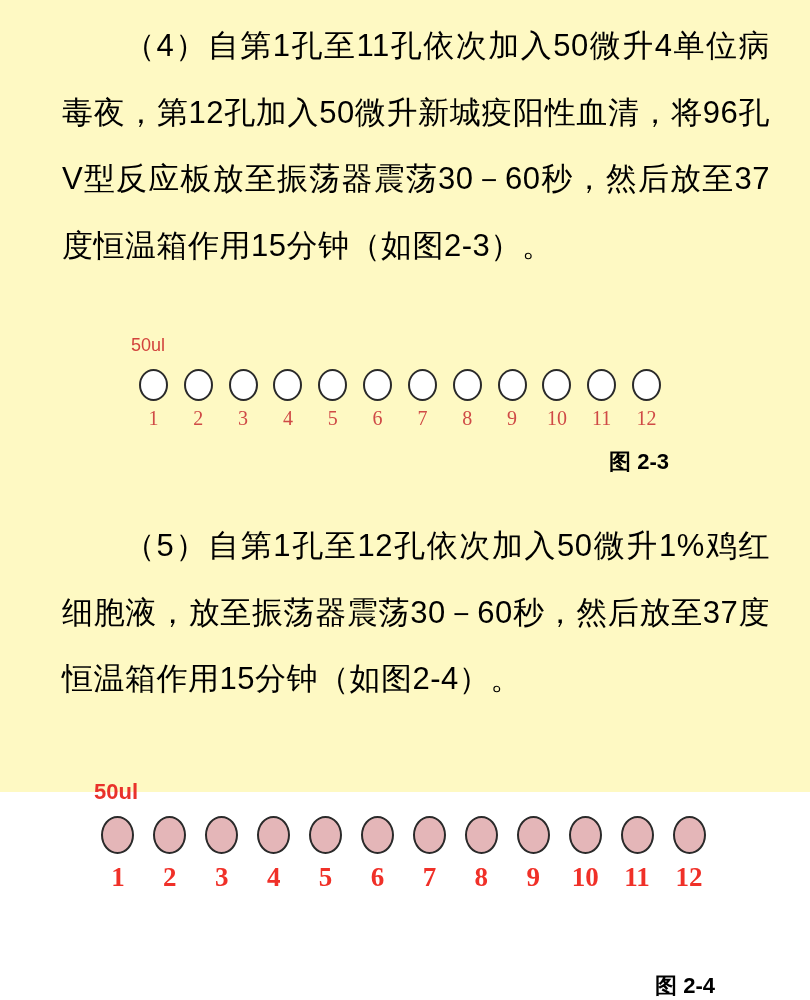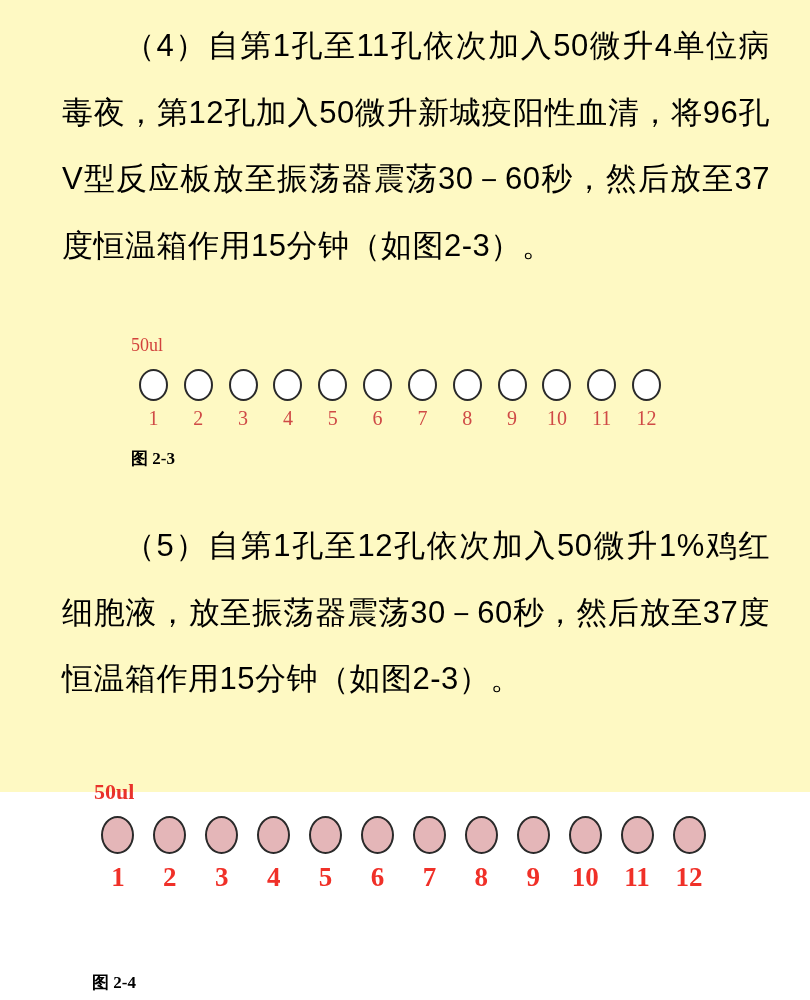--- a/index.html
+++ b/index.html
@@ -32,21 +32,21 @@
     text-indent: 2em;
     letter-spacing: 0.5px;
     font-family: "Liberation Sans", sans-serif;
   }
   .para-4 { top: 13px; }
   .para-5 { top: 513px; }
 
   
   .vol-label {
     position: absolute;
-    font-family: Liberation Serif, serif;
+    font-family: Liberation Sans, sans-serif;
     font-weight: normal;
   }
   .fig-2-3 .vol-label {
     left: 131px; top: 335px;
     font-size: 18px;
     color: var(--f3-label, #d2423c);
   }
   .fig-2-4 .vol-label {
     left: 94px; top: 779px;
     font-size: 22px;
@@ -79,25 +79,25 @@
 
   .well-number {
     font-family: "Liberation Serif", serif;
     color: var(--num-color, #cf4a46);
   }
   .fig-2-3 .well-number { margin-top: 6px; font-size: 20px; font-weight: normal; }
   .fig-2-4 .well-number { margin-top: 8px; font-size: 27px; font-weight: bold; }
 
   .fig-caption {
     position: absolute;
-    text-align: left;
+    text-align: right;
     color: #000000;
-    font-family: Liberation Serif, serif;
+    font-family: Liberation Sans, sans-serif;
     font-weight: bold;
-    font-size: 17px;
+    font-size: 22px;
   }
   .fig-2-3 .fig-caption { left: 131px; top: 447px; width: 538px; }
   .fig-2-4 .fig-caption { left: 92px;  top: 971px; width: 623px; }
 </style>
 </head>
 <body>
 
 <div class="page">
 
   <p class="para para-4">（4）自第1孔至11孔依次加入50微升4单位病毒夜，第12孔加入50微升新城疫阳性血清，将96孔V型反应板放至振荡器震荡30－60秒，然后放至37度恒温箱作用15分钟（如图2-3）。</p>
@@ -151,21 +151,21 @@
         <span class="well-number">11</span>
       </div>
         <div class="well-cell">
         <span class="well"></span>
         <span class="well-number">12</span>
       </div>
       </div>
     <div class="fig-caption">图 2-3</div>
   </div>
 
-  <p class="para para-5">（5）自第1孔至12孔依次加入50微升1%鸡红细胞液，放至振荡器震荡30－60秒，然后放至37度恒温箱作用15分钟（如图2-3）。</p>
+  <p class="para para-5">（5）自第1孔至12孔依次加入50微升1%鸡红细胞液，放至振荡器震荡30－60秒，然后放至37度恒温箱作用15分钟（如图2-4）。</p>
 
   <div class="fig-2-4" style="--well-fill: #e4b6b8; --well-border: #2a2a2a; --num-color: #f03028; --f4-label: #e9322b;">
     <span class="vol-label">50ul</span>
     <div class="well-grid">
 
     <div class="well-cell">
         <span class="well"></span>
         <span class="well-number">1</span>
       </div>
         <div class="well-cell">

